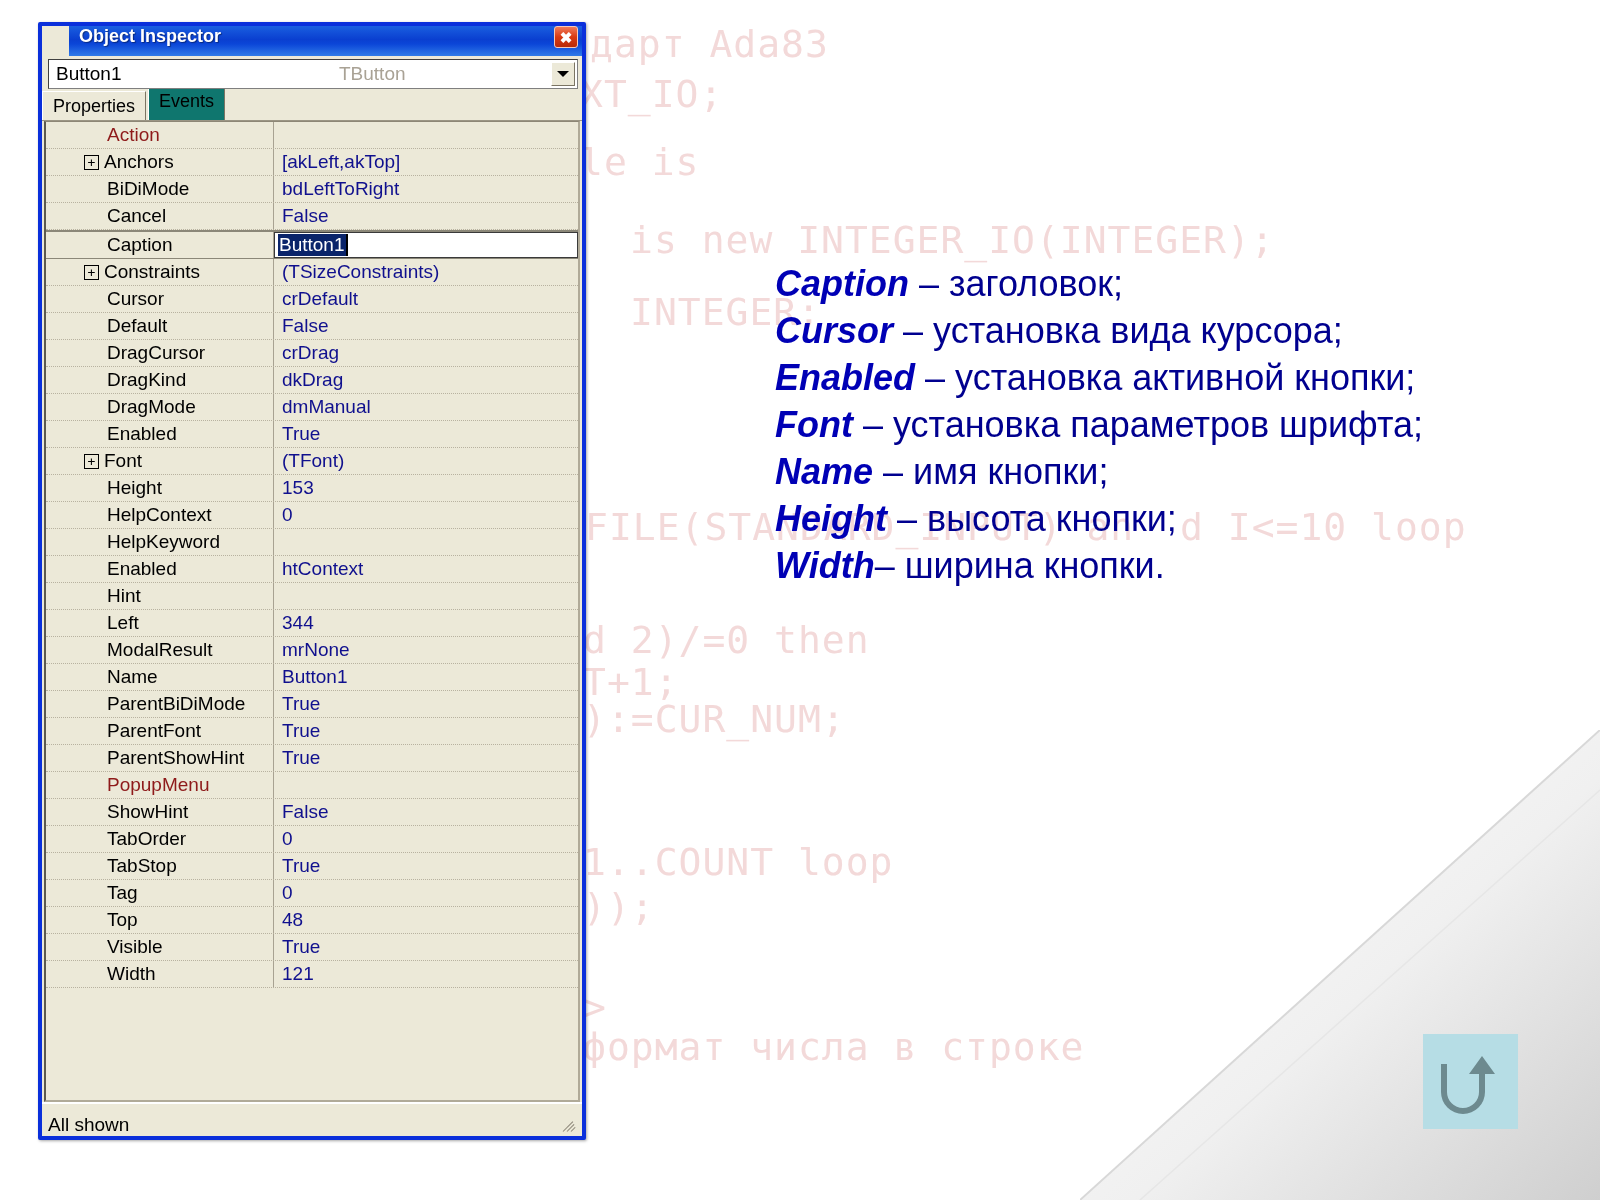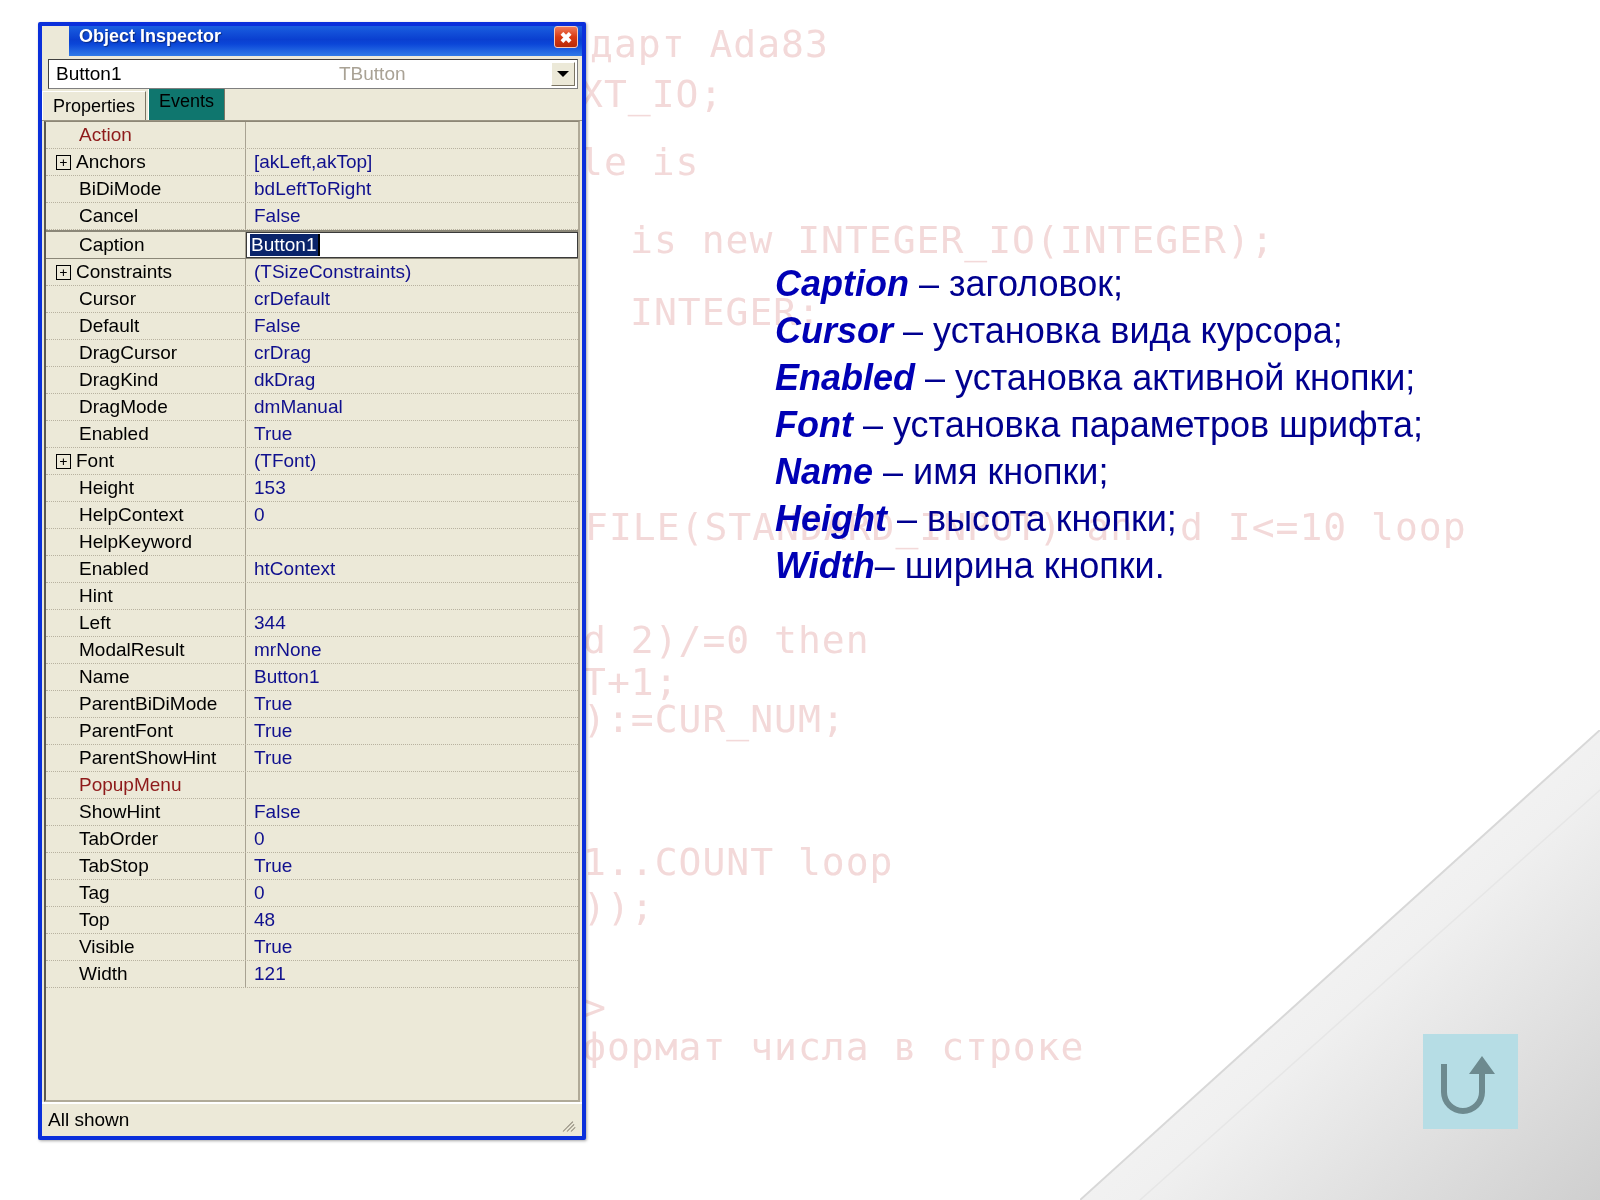--- a/index.html
+++ b/index.html
@@ -153,20 +153,21 @@
     border-top: 1px solid #8d8776;
     margin: 0 2px;
     overflow: hidden;
     position: relative;
   }
   .row {
     height: 27px;
     display: flex;
     position: relative;
     border-bottom: 1px dotted #b8b2a0;
+    padding-left: 28px;
   }
   .row .pname {
     width: 200px;
     flex: 0 0 200px;
     display: flex; align-items: center;
     padding-left: 10px;
     font-size: 19px;
     color: #000;
     border-right: 1px solid #a8a292;
     font-family: "Liberation Sans", sans-serif;
@@ -217,21 +218,21 @@
     border-right: 2px solid #000;
   }
 
   .grid-filler { background: #ece9d8; }
 
   .statusbar {
     flex: 0 0 auto;
     height: 34px;
     background: #ece9d8;
     border-top: 2px solid #ffffff;
-    display: flex; align-items: center;
+    display: flex; align-items: flex-end;
     padding-left: 6px;
     font-size: 19px; color: #000;
     position: relative;
     font-family: "Liberation Sans", sans-serif;
   }
   .grip {
     position: absolute; right: 4px; bottom: 3px;
     width: 16px; height: 16px;
   }
   .grip i {

